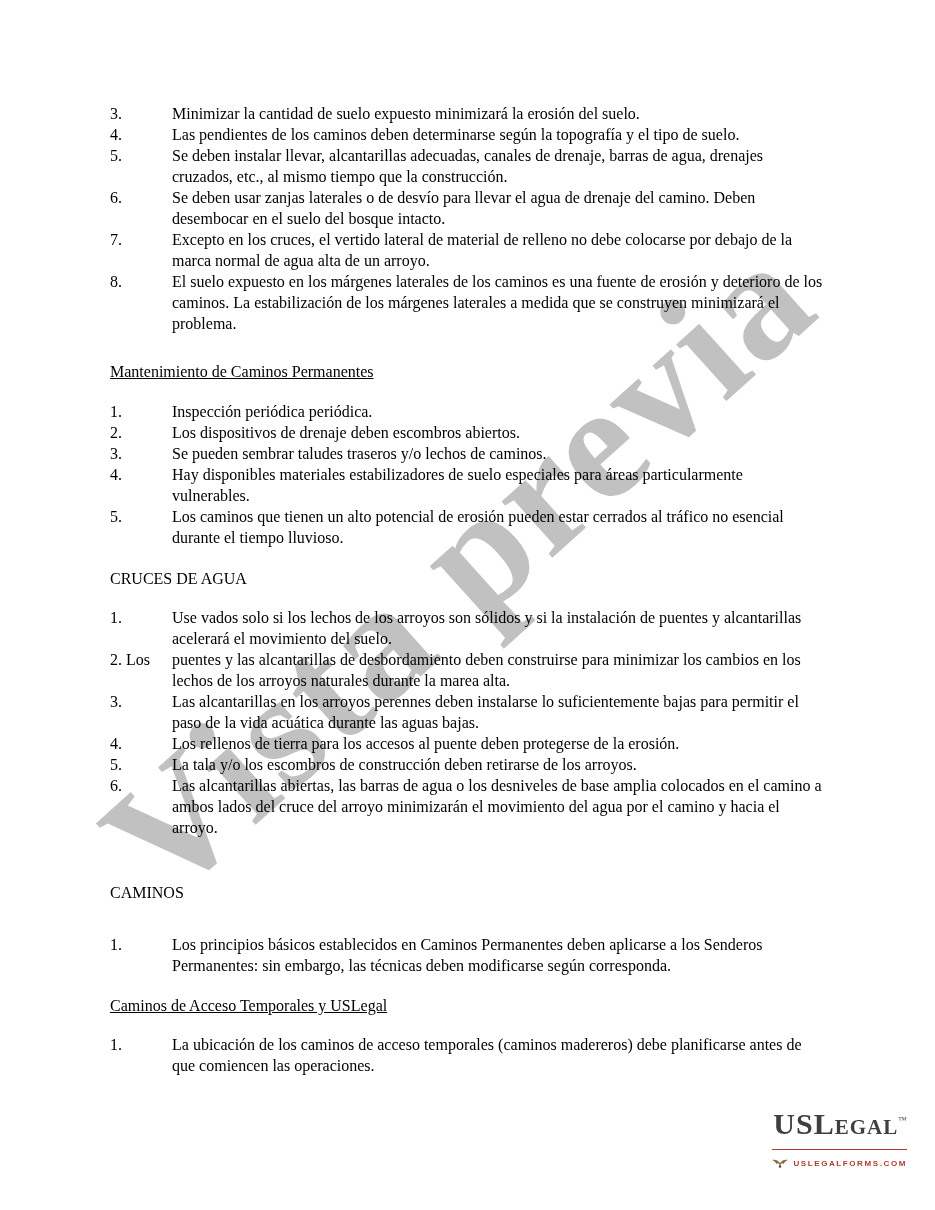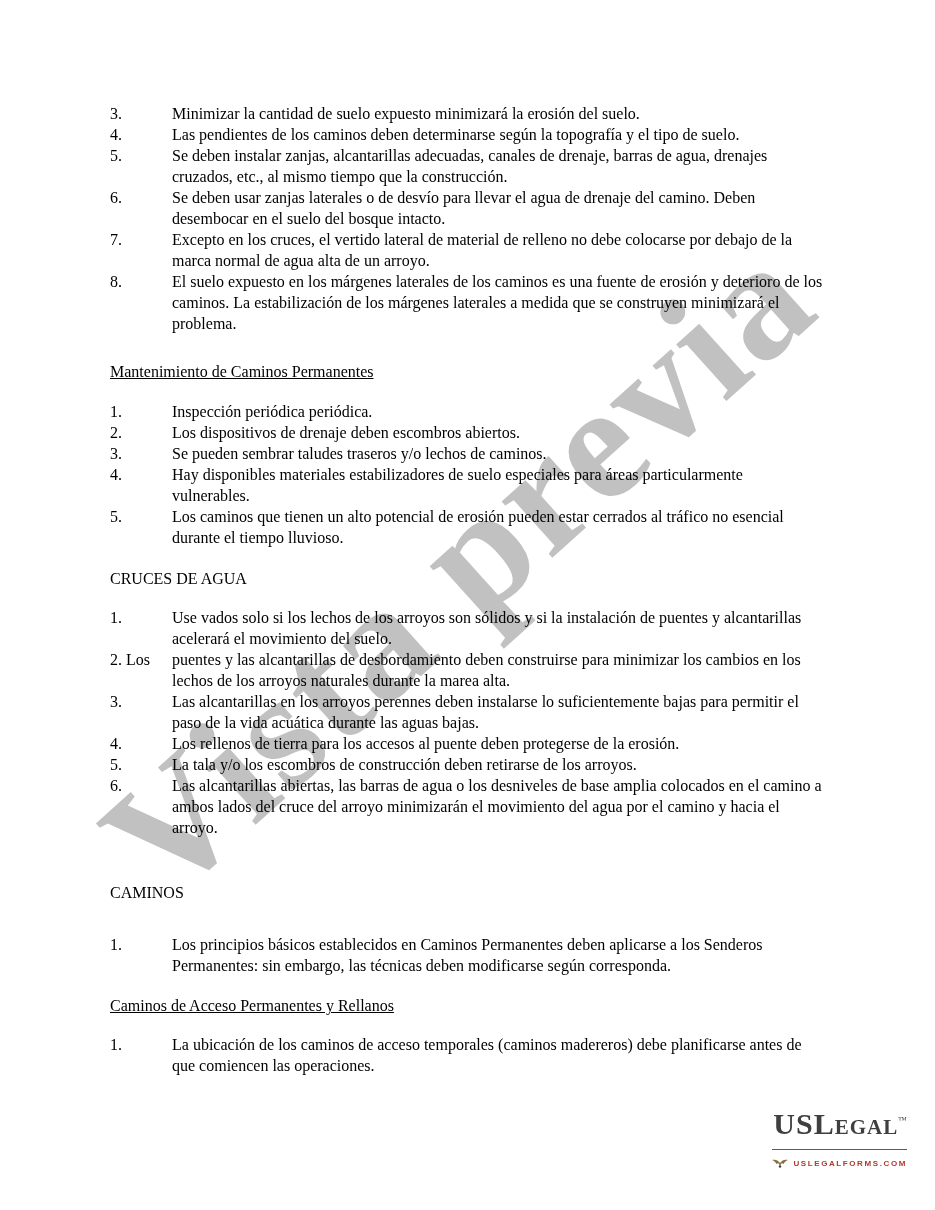--- a/index.html
+++ b/index.html
@@ -74,21 +74,21 @@
         <div class="list-row">
           <span class="list-num">3.</span>
           <span class="list-text">Minimizar la cantidad de suelo expuesto minimizará la erosión del suelo.</span>
         </div>
         <div class="list-row">
           <span class="list-num">4.</span>
           <span class="list-text">Las pendientes de los caminos deben determinarse según la topografía y el tipo de suelo.</span>
         </div>
         <div class="list-row">
           <span class="list-num">5.</span>
-          <span class="list-text">Se deben instalar zanjas, alcantarillas adecuadas, canales de drenaje, barras de agua, drenajes cruzados, etc., al mismo tiempo que la construcción.</span>
+          <span class="list-text">Se deben instalar llevar, alcantarillas adecuadas, canales de drenaje, barras de agua, drenajes cruzados, etc., al mismo tiempo que la construcción.</span>
         </div>
         <div class="list-row">
           <span class="list-num">6.</span>
           <span class="list-text">Se deben usar zanjas laterales o de desvío para llevar el agua de drenaje del camino. Deben desembocar en el suelo del bosque intacto.</span>
         </div>
         <div class="list-row">
           <span class="list-num">7.</span>
           <span class="list-text">Excepto en los cruces, el vertido lateral de material de relleno no debe colocarse por debajo de la marca normal de agua alta de un arroyo.</span>
         </div>
         <div class="list-row">
@@ -146,21 +146,21 @@
           <span class="list-text">Las alcantarillas abiertas, las barras de agua o los desniveles de base amplia colocados en el camino a ambos lados del cruce del arroyo minimizarán el movimiento del agua por el camino y hacia el arroyo.</span>
         </div>
       </div>
       <div class="heading-center wide">CAMINOS</div>
       <div class="list-block">
         <div class="list-row">
           <span class="list-num">1.</span>
           <span class="list-text">Los principios básicos establecidos en Caminos Permanentes deben aplicarse a los Senderos Permanentes: sin embargo, las técnicas deben modificarse según corresponda.</span>
         </div>
       </div>
-      <div class="heading-left tight">Caminos de Acceso Permanentes y Rellanos</div>
+      <div class="heading-left tight">Caminos de Acceso Temporales y USLegal</div>
       <div class="list-block">
         <div class="list-row">
           <span class="list-num">1.</span>
           <span class="list-text">La ubicación de los caminos de acceso temporales (caminos madereros) debe planificarse antes de que comiencen las operaciones.</span>
         </div>
       </div>
     </div>
 
   <div class="logo">
     <div class="logo-text">

